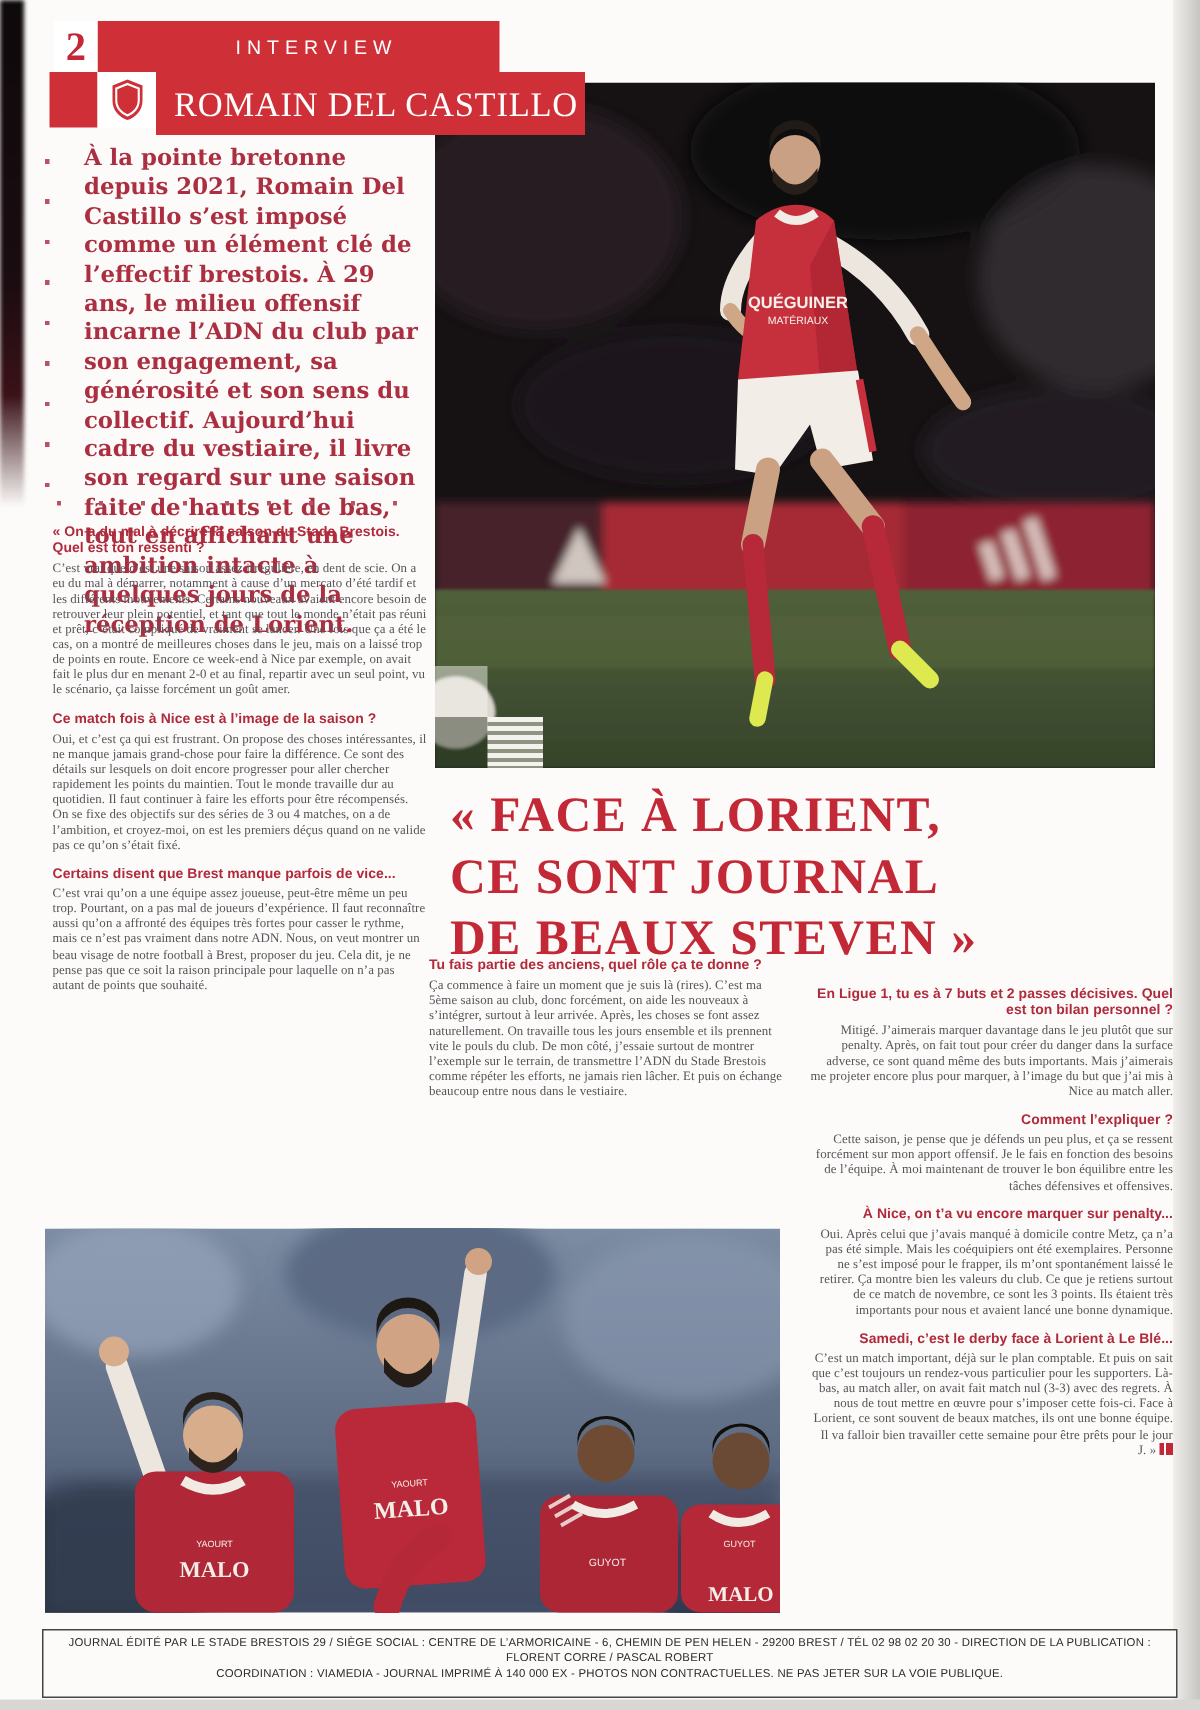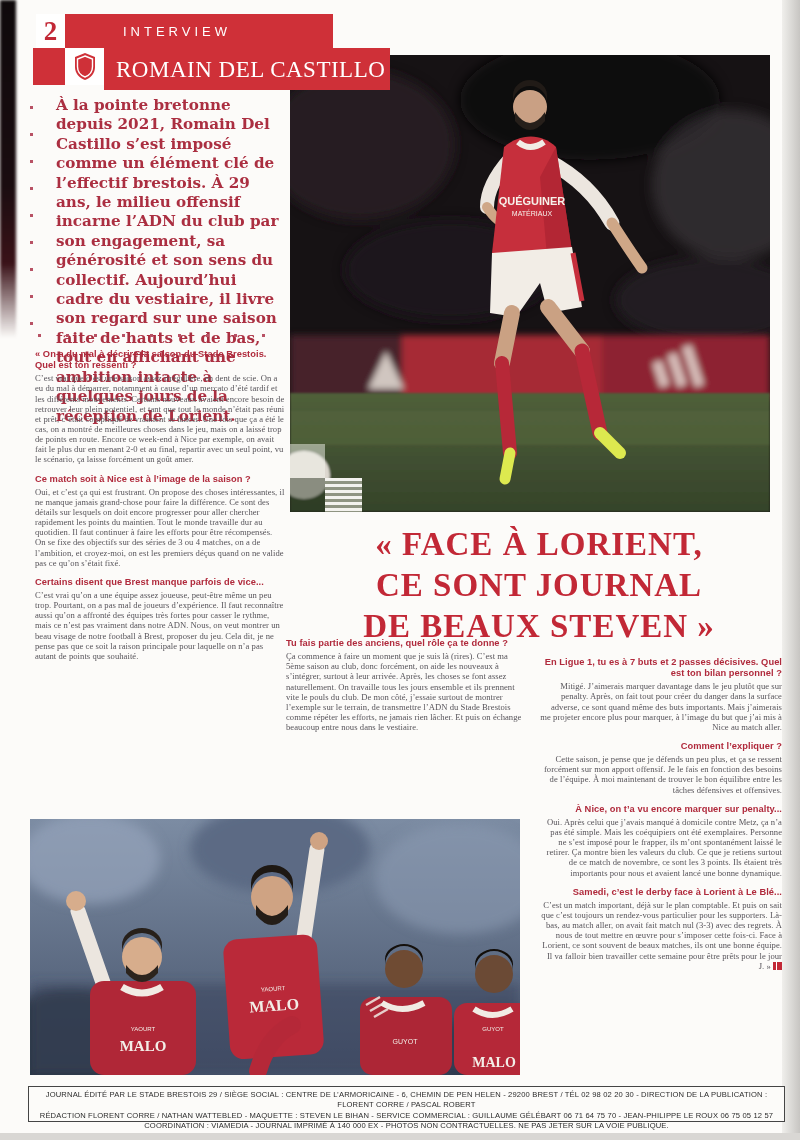--- a/index.html
+++ b/index.html
@@ -15,21 +15,21 @@
   .edge-bottom{position:absolute;left:0;bottom:0;width:100%;height:7px;background:#d9d7d4;}
 
   
   .num-box{position:absolute;left:36px;top:14px;width:29px;height:34px;background:#ffffff;
     color:#c22836;font-family:"Liberation Serif",serif;font-weight:bold;font-size:27px;
     text-align:center;line-height:34px;}
   .red-sq{position:absolute;left:33px;top:48px;width:32px;height:37px;background:#cf3038;}
   .shield-box{position:absolute;left:65px;top:48px;width:39px;height:37px;background:#ffffff;
     display:flex;align-items:center;justify-content:center;}
   .bar-kicker{position:absolute;left:65px;top:14px;width:268px;height:34px;background:#cf3038;
-    color:#fff;font-size:13px;letter-spacing:4px;line-height:35px;padding-left:58px;box-sizing:border-box;}
+    color:#fff;font-size:13px;letter-spacing:4px;line-height:35px;padding-left:92px;box-sizing:border-box;}
   .bar-title{position:absolute;left:104px;top:48px;width:286px;height:42px;background:#cf3038;
     color:#fff;font-family:"Liberation Serif",serif;font-weight:normal;font-size:23px;
     letter-spacing:0.5px;line-height:43px;padding-left:12px;box-sizing:border-box;z-index:3;}
 
   
   .intro{position:absolute;left:56px;top:96px;width:233px;
     font-family:"DejaVu Serif",serif;font-weight:bold;font-size:15.2px;line-height:19.4px;
     color:#ab2f41;}
   .dots-v{position:absolute;left:30px;top:106px;width:3px;height:224px;
     background:repeating-linear-gradient(to bottom,#b85265 0 3px,transparent 3px 27px);}
@@ -38,36 +38,36 @@
 
   
   .photo-top{position:absolute;left:290px;top:55px;width:480px;height:457px;display:block;}
   .photo-bottom{position:absolute;left:30px;top:819px;width:490px;height:256px;display:block;}
   .deco-sq1{position:absolute;left:290px;top:444px;width:35px;height:34px;background:rgba(244,245,238,0.5);}
   .deco-sq2{position:absolute;left:325px;top:478px;width:37px;height:34px;
     background:repeating-linear-gradient(to bottom,#f3f2ee 0 3px,#8f9482 3px 6px);}
   .deco-sq3{position:absolute;left:290px;top:478px;width:35px;height:34px;background:rgba(38,52,30,0.45);}
 
   
-  .pull-quote{position:absolute;left:300px;top:524px;width:478px;text-align:center;
+  .pull-quote{position:absolute;left:300px;top:524px;width:478px;
     font-family:"Liberation Serif",serif;font-weight:bold;font-size:33px;line-height:41px;
     color:#c22836;letter-spacing:1px;}
 
   
   .col{position:absolute;font-size:8.6px;line-height:1.18;color:#57545a;letter-spacing:0.05px;}
   .col-left{left:35px;top:349px;width:250px;}
   .col-mid{left:286px;top:638px;width:238px;}
   .col-right{left:540px;top:657px;width:242px;text-align:right;}
   .q{color:#b02a3c;font-weight:bold;font-size:9.3px;line-height:1.2;margin:0 0 2px 0;}
   .a{margin:0 0 9px 0;font-family:Liberation Serif, serif;}
   .endmark{display:inline-block;width:9px;height:8px;vertical-align:-1px;
     background:linear-gradient(to right,#c22836 0 3px,#fff 3px 4px,#c22836 4px 9px);}
 
   
-  .footer{position:absolute;left:28px;top:1086px;width:757px;height:36px;box-sizing:border-box;
+  .footer{position:absolute;left:28px;top:1086px;width:757px;height:46px;box-sizing:border-box;
     border:1.5px solid #454545;background:#fcfbf9;text-align:center;
     font-size:7.6px;line-height:10.4px;color:#2b2b2b;letter-spacing:0.15px;padding-top:3px;}
 </style>
 </head>
 <body>
 
 <div class="page">
 
   <div class="edge-left"></div>
   <div class="edge-right"></div>
@@ -164,21 +164,21 @@
 
   <div class="pull-quote">
     <div>« FACE À LORIENT,</div>
     <div>CE SONT JOURNAL</div>
     <div>DE BEAUX STEVEN »</div>
   </div>
 
   <div class="col col-left">
     <p class="q">« On a du mal à décrire la saison du Stade Brestois. Quel est ton ressenti ?</p>
     <p class="a">C’est vrai que c’est une saison assez irrégulière, en dent de scie. On a eu du mal à démarrer, notamment à cause d’un mercato d’été tardif et les différents mouvements. Certains nouveaux avaient encore besoin de retrouver leur plein potentiel, et tant que tout le monde n’était pas réuni et prêt, c’était compliqué de vraiment se lancer. Une fois que ça a été le cas, on a montré de meilleures choses dans le jeu, mais on a laissé trop de points en route. Encore ce week-end à Nice par exemple, on avait fait le plus dur en menant 2-0 et au final, repartir avec un seul point, vu le scénario, ça laisse forcément un goût amer.</p>
-    <p class="q">Ce match soit à Nice est à l’image de la saison ?</p>
+    <p class="q">Ce match fois à Nice est à l’image de la saison ?</p>
     <p class="a">Oui, et c’est ça qui est frustrant. On propose des choses intéressantes, il ne manque jamais grand-chose pour faire la différence. Ce sont des détails sur lesquels on doit encore progresser pour aller chercher rapidement les points du maintien. Tout le monde travaille dur au quotidien. Il faut continuer à faire les efforts pour être récompensés. On se fixe des objectifs sur des séries de 3 ou 4 matches, on a de l’ambition, et croyez-moi, on est les premiers déçus quand on ne valide pas ce qu’on s’était fixé.</p>
     <p class="q">Certains disent que Brest manque parfois de vice...</p>
     <p class="a">C’est vrai qu’on a une équipe assez joueuse, peut-être même un peu trop. Pourtant, on a pas mal de joueurs d’expérience. Il faut reconnaître aussi qu’on a affronté des équipes très fortes pour casser le rythme, mais ce n’est pas vraiment dans notre ADN. Nous, on veut montrer un beau visage de notre football à Brest, proposer du jeu. Cela dit, je ne pense pas que ce soit la raison principale pour laquelle on n’a pas autant de points que souhaité.</p>
   </div>
 
   <div class="col col-mid">
     <p class="q">Tu fais partie des anciens, quel rôle ça te donne ?</p>
     <p class="a">Ça commence à faire un moment que je suis là (rires). C’est ma 5ème saison au club, donc forcément, on aide les nouveaux à s’intégrer, surtout à leur arrivée. Après, les choses se font assez naturellement. On travaille tous les jours ensemble et ils prennent vite le pouls du club. De mon côté, j’essaie surtout de montrer l’exemple sur le terrain, de transmettre l’ADN du Stade Brestois comme répéter les efforts, ne jamais rien lâcher. Et puis on échange beaucoup entre nous dans le vestiaire.</p>
   </div>
 
@@ -247,17 +247,16 @@
       <path d="M444,190 Q462,202 482,190" stroke="#f1ebe4" stroke-width="6" fill="none"></path>
       <circle cx="464" cy="155" r="19" fill="#6b4a35"></circle>
       <path d="M445,151 A19,19 0 0 1 483,151 L483,145 A19,15 0 0 0 445,145 Z" fill="#120e0a"></path>
       <text x="463" y="212" font-size="6" fill="#f3eee7" text-anchor="middle" font-family="Liberation Sans, sans-serif">GUYOT</text>
       <text x="464" y="248" font-size="14" font-weight="bold" fill="#f3eee7" text-anchor="middle" font-family="Liberation Serif, serif">MALO</text>
     </g>
   </svg>
 
   <div class="footer">
     <div>JOURNAL ÉDITÉ PAR LE STADE BRESTOIS 29 / SIÈGE SOCIAL : CENTRE DE L’ARMORICAINE - 6, CHEMIN DE PEN HELEN - 29200 BREST / TÉL 02 98 02 20 30 - DIRECTION DE LA PUBLICATION : FLORENT CORRE / PASCAL ROBERT</div>
-    <div>RÉDACTION FLORENT CORRE / NATHAN WATTEBLED - MAQUETTE : STEVEN LE BIHAN - SERVICE COMMERCIAL : GUILLAUME GÉLÉBART 06 71 64 75 70 - JEAN-PHILIPPE LE ROUX 06 75 05 12 57</div>
     <div>COORDINATION : VIAMEDIA - JOURNAL IMPRIMÉ À 140 000 EX - PHOTOS NON CONTRACTUELLES. NE PAS JETER SUR LA VOIE PUBLIQUE.</div>
   </div>
 
 </div>
 
 </body></html>

